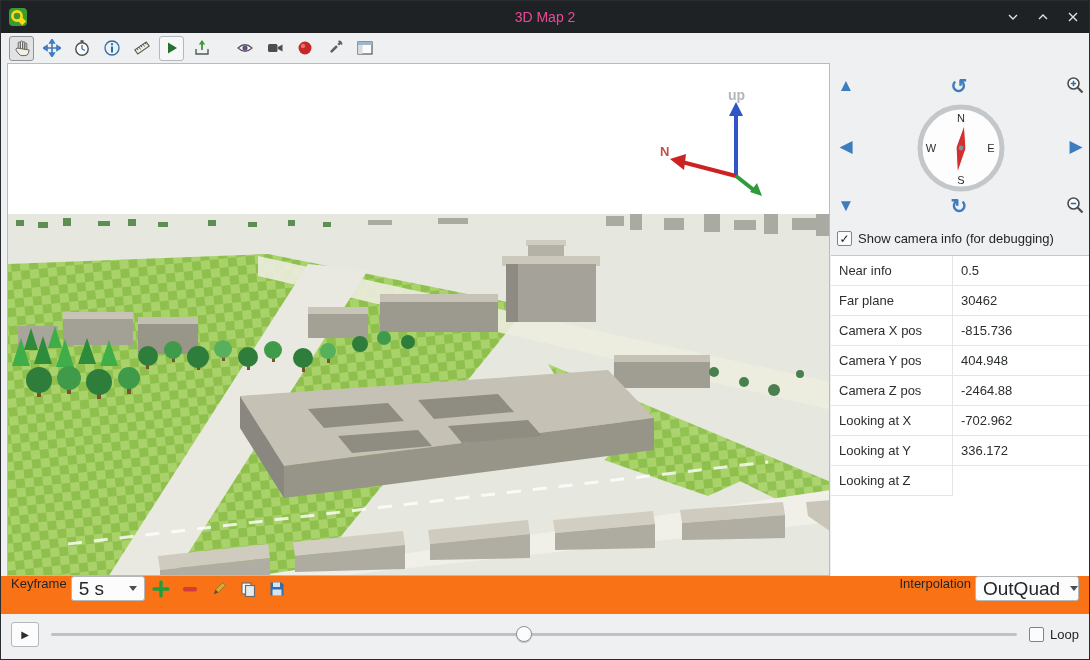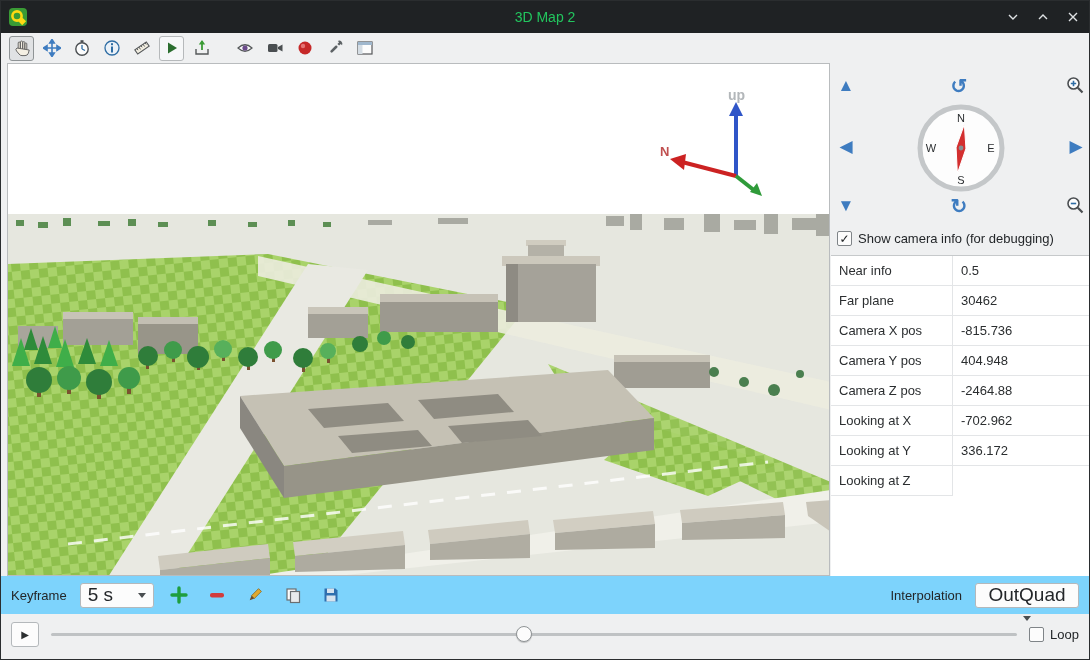--- a/index.html
+++ b/index.html
@@ -9,21 +9,21 @@
     font-family:"Liberation Sans", sans-serif; background:#eff0f1;
     border:1px solid #2a2d2f;
   }
   
   .titlebar {
     position:absolute; left:0; top:0; width:100%; height:32px;
     background:#1f2224; color:#eceff1; display:flex; align-items:center;
   }
   .titlebar .app-icon { margin-left:7px; width:20px; height:20px; }
   .titlebar .title {
-    position:absolute; left:0; right:0; text-align:center; font-size:14px; color:#22c55e;
+    position:absolute; left:0; right:0; text-align:center; font-size:14px; color:#ec4899;
   }
   .win-controls { position:absolute; right:8px; top:0; height:32px; display:flex; align-items:center; gap:14px; }
   .win-btn { width:16px; height:16px; display:flex; align-items:center; justify-content:center; cursor:pointer; }
   
   .toolbar {
     position:absolute; left:0; top:32px; width:100%; height:30px;
     background:#eff0f1; display:flex; align-items:center; padding-left:8px; gap:5px;
   }
   .tool { width:25px; height:25px; display:flex; align-items:center; justify-content:center; border-radius:3px; border:1px solid transparent; }
   .tool.pressed { border:1px solid #8f9496; background:#e0e2e4; }
@@ -46,22 +46,22 @@
   .compass { position:absolute; left:84px; top:39px; }
   .camera-check { position:absolute; left:6px; top:168px; display:flex; align-items:center; gap:6px; font-size:13px; color:#232629; }
   .cb { width:15px; height:15px; border:1px solid #7f8488; border-radius:2px; background:#fcfcfc;
         display:flex; align-items:center; justify-content:center; font-size:12px; line-height:1; color:#1b1e20; }
   .cam-table { position:absolute; left:0; top:192px; right:0; bottom:0; background:#ffffff; border-top:1px solid #c6c9cb; font-size:13px; color:#2b2e30; }
   .cam-row { display:grid; grid-template-columns:122px 1fr; }
   .cam-cell { padding:7px 8px; border-bottom:1px solid #e3e5e7; border-right:1px solid #e3e5e7; height:30px; overflow:hidden; white-space:nowrap; }
   .cam-cell.value { border-right:none; }
   
   .keyframe-bar {
-    position:absolute; left:0; top:575px; width:100%; height:38px; background:#7dd3fc;
-    display:flex; align-items:center; padding:0 10px; gap:13px; font-size:13px; color:#232629;
+    position:absolute; left:0; top:575px; width:100%; height:38px; background:#f97316;
+    display:flex; padding:0 10px; gap:4px; font-size:13px; color:#232629;
   }
   .combo { height:25px; background:#fcfcfc; border:1px solid #b4b8bb; border-radius:3px;
            display:flex; align-items:center; padding:0 7px; gap:10px; font-size:19px; cursor:pointer; }
   .combo .arrow { width:0; height:0; border-left:4px solid transparent; border-right:4px solid transparent; border-top:5px solid #4a4e51; }
   .kf-btn { width:25px; height:25px; display:flex; align-items:center; justify-content:center; cursor:pointer; }
   .spacer { flex:1; }
   
   .playback { position:absolute; left:0; top:613px; width:100%; height:40px;
               display:flex; align-items:center; padding:0 10px; gap:12px; font-size:13px; color:#232629; }
   .play-btn { width:28px; height:25px; border:1px solid #b4b8bb; background:#fcfcfc; border-radius:3px;
@@ -490,21 +490,21 @@
   </div>
   <div class="kf-btn">
     <svg width="18" height="18" viewBox="0 0 18 18">
       <path d="M2.5 2.5 h11 l2 2 v11 h-13 z" fill="#2f6fae"></path>
       <rect x="5" y="2.5" width="7" height="4.5" fill="#d7e3ee"></rect>
       <rect x="4.5" y="9.5" width="9" height="6" fill="#d7e3ee"></rect>
     </svg>
   </div>
   <div class="spacer"></div>
   <span>Interpolation</span>
-  <div class="combo" style="width:104px;flex-direction:column;">
+  <div class="combo" style="width:104px;">
     <span style="flex:1;">OutQuad</span>
     <span class="arrow"></span>
   </div>
 </div>
 
 <div class="playback">
   <div class="play-btn">▶</div>
   <div class="slider">
     <div class="groove"></div>
     <div class="handle" style="left: 49%;"></div>

